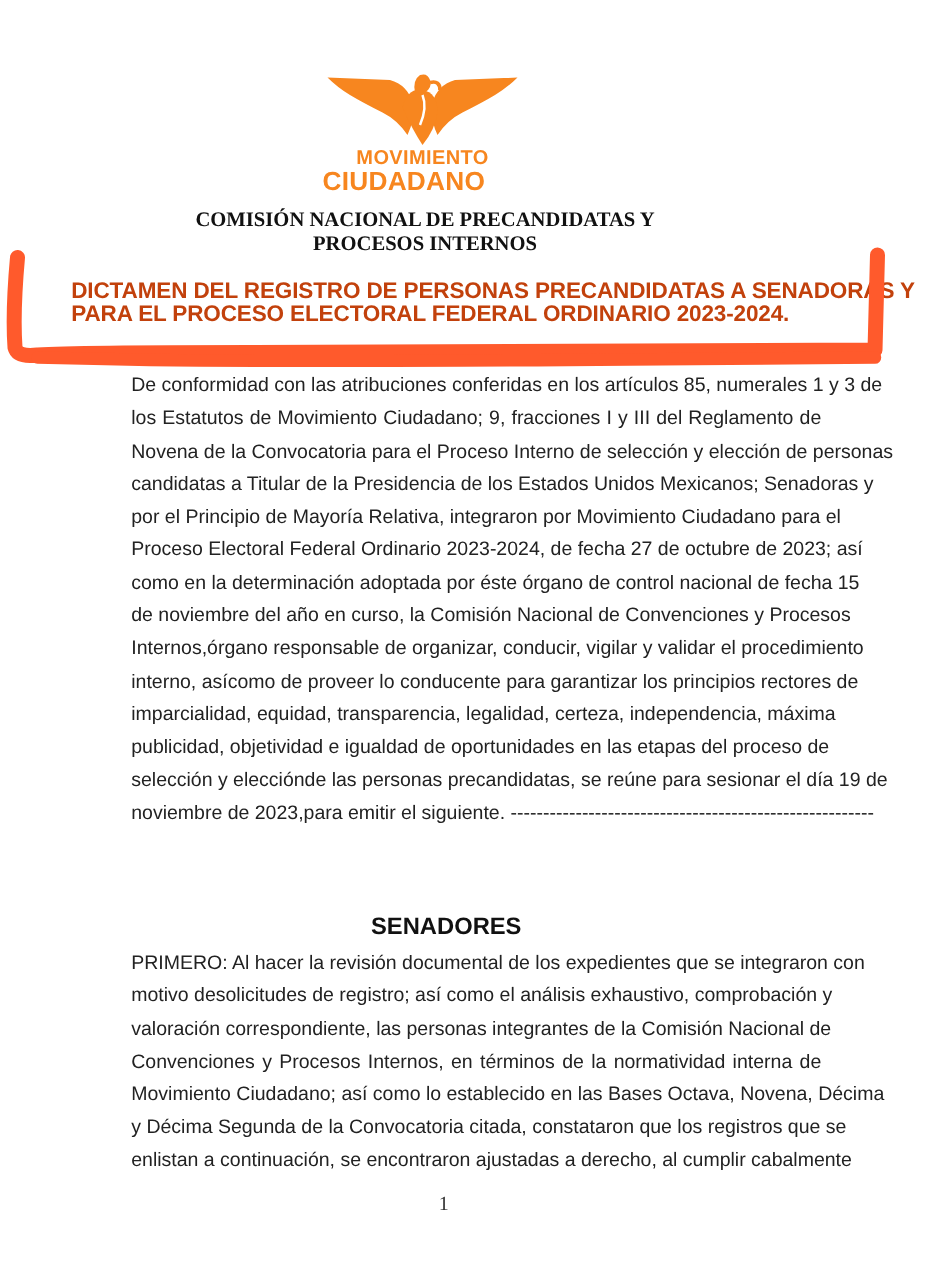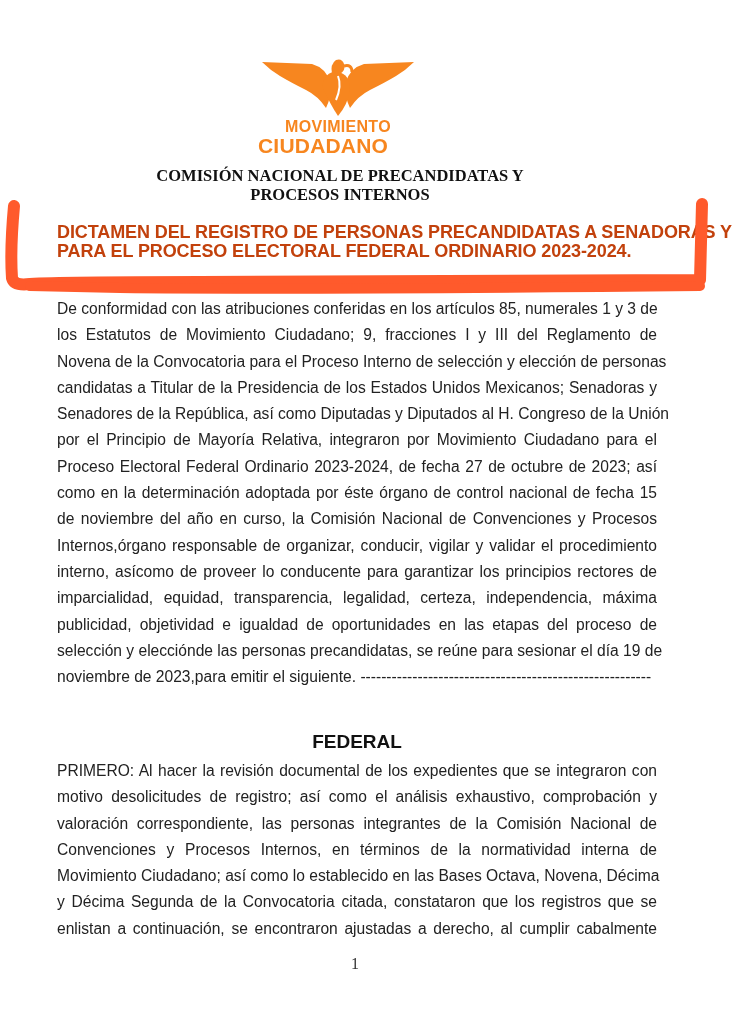--- a/index.html
+++ b/index.html
@@ -93,20 +93,21 @@
       font-size: 15.6px;
       line-height: 26.3px;
       color: #222;
     }
     .line {
       display: block;
       white-space: nowrap;
       text-align: justify;
       text-align-last: justify;
       height: 26.3px;
+      margin-left: 48px;
     }
     .line.last {
       text-align-last: left;
     }
     .dictamen-heading {
       position: absolute;
       left: 57px;
       top: 730px;
       width: 600px;
       text-align: center;
@@ -170,34 +171,33 @@
 <svg class="annotation" viewBox="0 0 745 110" xmlns="http://www.w3.org/2000/svg">
   <path d="M14 16 Q10 60 12 88 Q14 96 30 94 Q60 92 200 92 L700 90 L702 14" stroke="#ff5a2c" stroke-width="12" fill="none" stroke-linecap="round" stroke-linejoin="round"></path>
   <path d="M30 96 L120 98 Q300 100 700 96" stroke="#ff5a2c" stroke-width="10" fill="none" stroke-linecap="round"></path>
 </svg>
 
 <div class="body-text">
   <span class="line">De conformidad con las atribuciones conferidas en los artículos 85, numerales 1 y 3 de</span>
   <span class="line">los Estatutos de Movimiento Ciudadano; 9, fracciones I y III del Reglamento de</span>
   <span class="line">Novena de la Convocatoria para el Proceso Interno de selección y elección de personas</span>
   <span class="line">candidatas a Titular de la Presidencia de los Estados Unidos Mexicanos; Senadoras y</span>
-  <span class="line">Senadores de la República, así como Diputadas y Diputados al H. Congreso de la Unión</span>
   <span class="line">por el Principio de Mayoría Relativa, integraron por Movimiento Ciudadano para el</span>
   <span class="line">Proceso Electoral Federal Ordinario 2023-2024, de fecha 27 de octubre de 2023; así</span>
   <span class="line">como en la determinación adoptada por éste órgano de control nacional de fecha 15</span>
   <span class="line">de noviembre del año en curso, la Comisión Nacional de Convenciones y Procesos</span>
   <span class="line">Internos,órgano responsable de organizar, conducir, vigilar y validar el procedimiento</span>
   <span class="line">interno, asícomo de proveer lo conducente para garantizar los principios rectores de</span>
   <span class="line">imparcialidad, equidad, transparencia, legalidad, certeza, independencia, máxima</span>
   <span class="line">publicidad, objetividad e igualdad de oportunidades en las etapas del proceso de</span>
   <span class="line">selección y elecciónde las personas precandidatas, se reúne para sesionar el día 19 de</span>
   <span class="line last">noviembre de 2023,para emitir el siguiente. --------------------------------------------------------</span>
 </div>
 
-<div class="dictamen-heading">FEDERAL</div>
+<div class="dictamen-heading">SENADORES</div>
 
 <div class="body-text-2">
   <span class="line"><span class="bold">PRIMERO:</span><span> Al hacer la revisión documental de los expedientes que se integraron con</span></span>
   <span class="line">motivo desolicitudes de registro; así como el análisis exhaustivo, comprobación y</span>
   <span class="line">valoración correspondiente, las personas integrantes de la Comisión Nacional de</span>
   <span class="line">Convenciones y Procesos Internos, en términos de la normatividad interna de</span>
   <span class="line">Movimiento Ciudadano; así como lo establecido en las Bases Octava, Novena, Décima</span>
   <span class="line">y Décima Segunda de la Convocatoria citada, constataron que los registros que se</span>
   <span class="line">enlistan a continuación, se encontraron ajustadas a derecho, al cumplir cabalmente</span>
 </div>

